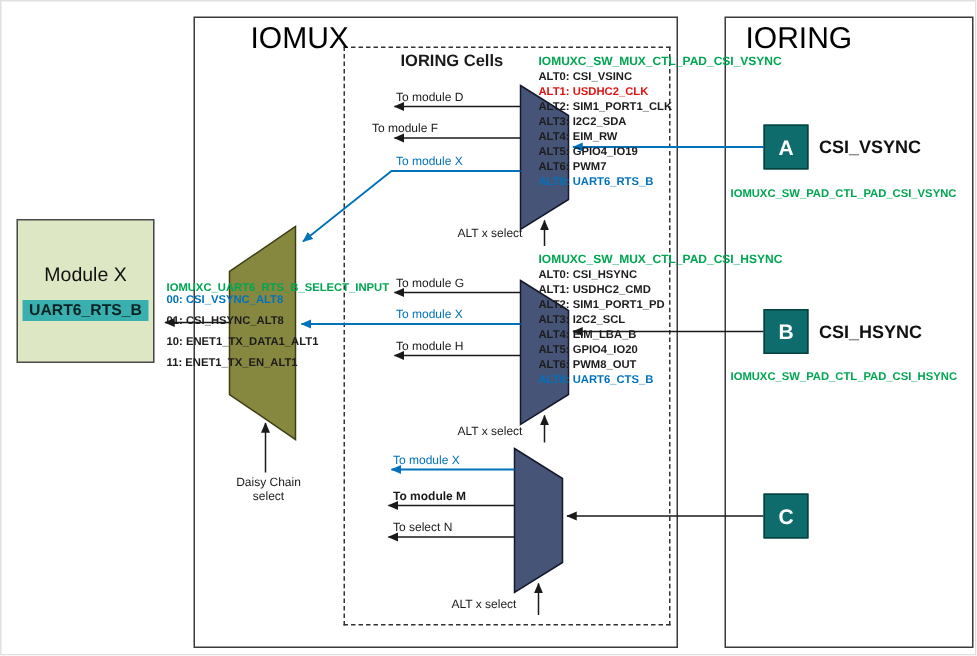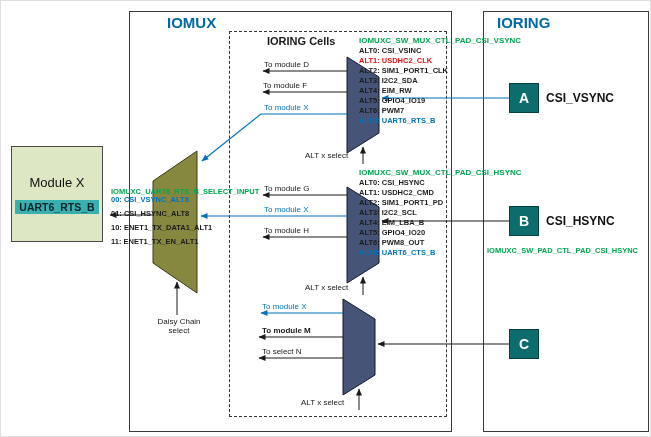--- a/index.html
+++ b/index.html
@@ -5,21 +5,21 @@
   html,body{margin:0;padding:0;background:#fff;}
   #stage{
     position:relative;width:651px;height:437px;background:#ffffff;
     font-family:"Liberation Sans",sans-serif;overflow:hidden;
     border:1px solid #e0e0e0;box-sizing:border-box;
   }
   .box{position:absolute;box-sizing:border-box;background:transparent;}
   .solid{border:1.5px solid #3a3a3a;}
   .dashed{border:1px dashed #333;}
   .lbl{position:absolute;white-space:nowrap;color:#1a1a1a;line-height:1.1;}
-  .t15{font-size:15px;color:#0369a1;font-weight:bold;}
+  .t15{font-size:20px;color:#000000;}
   .t11b{font-size:11px;font-weight:bold;}
   .t8{font-size:8px;}
   .alt{font-size:7.5px;font-weight:bold;color:#1c1c1c;}
   .green{color:#00a651;font-weight:bold;font-size:7.5px;}
   .blue{color:#0072bc;}
   .red{color:#e11313;}
   .padname{font-size:12px;font-weight:bold;color:#111;}
   .pad{
     position:absolute;width:30px;height:30px;background:#0f6c6c;
     border:1px solid #06403f;color:#ffffff;font-weight:bold;font-size:14px;
@@ -102,20 +102,21 @@
   </div>
   <div class="pad" style="left:508px;top:328px;">
     <span>C</span>
   </div>
 
   <div class="lbl padname" style="left:545px;top:91px;">CSI_VSYNC</div>
   <div class="lbl padname" style="left:545px;top:214px;">CSI_HSYNC</div>
 
   <div class="lbl green" style="left:358px;top:36px;font-size:8px;">IOMUXC_SW_MUX_CTL_PAD_CSI_VSYNC</div>
   <div class="lbl green" style="left:358px;top:168px;font-size:8px;">IOMUXC_SW_MUX_CTL_PAD_CSI_HSYNC</div>
+  <div class="lbl green" style="left:486px;top:124px;">IOMUXC_SW_PAD_CTL_PAD_CSI_VSYNC</div>
   <div class="lbl green" style="left:486px;top:246px;">IOMUXC_SW_PAD_CTL_PAD_CSI_HSYNC</div>
 
   <div class="lbl alt" style="left:358px;top:46px;">ALT0: CSI_VSINC</div>
   <div class="lbl alt red" style="left:358px;top:56px;">ALT1: USDHC2_CLK</div>
   <div class="lbl alt" style="left:358px;top:66px;">ALT2: SIM1_PORT1_CLK</div>
   <div class="lbl alt" style="left:358px;top:76px;">ALT3: I2C2_SDA</div>
   <div class="lbl alt" style="left:358px;top:86px;">ALT4: EIM_RW</div>
   <div class="lbl alt" style="left:358px;top:96px;">ALT5: GPIO4_IO19</div>
   <div class="lbl alt" style="left:358px;top:106px;">ALT6: PWM7</div>
   <div class="lbl alt blue" style="left:358px;top:116px;">ALT8: UART6_RTS_B</div>
@@ -123,21 +124,21 @@
   <div class="lbl alt" style="left:358px;top:178px;">ALT0: CSI_HSYNC</div>
   <div class="lbl alt" style="left:358px;top:188px;">ALT1: USDHC2_CMD</div>
   <div class="lbl alt" style="left:358px;top:198px;">ALT2: SIM1_PORT1_PD</div>
   <div class="lbl alt" style="left:358px;top:208px;">ALT3: I2C2_SCL</div>
   <div class="lbl alt" style="left:358px;top:218px;">ALT4: EIM_LBA_B</div>
   <div class="lbl alt" style="left:358px;top:228px;">ALT5: GPIO4_IO20</div>
   <div class="lbl alt" style="left:358px;top:238px;">ALT6: PWM8_OUT</div>
   <div class="lbl alt blue" style="left:358px;top:248px;">ALT8: UART6_CTS_B</div>
 
   <div class="lbl t8" style="left:263px;top:60px;">To module D</div>
-  <div class="lbl t8" style="left:262px;top:81px;">To module F</div>
+  <div class="lbl t8" style="left:247px;top:81px;">To module F</div>
   <div class="lbl t8 blue" style="left:263px;top:103px;">To module X</div>
 
   <div class="lbl t8" style="left:263px;top:184px;">To module G</div>
   <div class="lbl t8 blue" style="left:263px;top:205px;">To module X</div>
   <div class="lbl t8" style="left:263px;top:226px;">To module H</div>
 
   <div class="lbl t8 blue" style="left:261px;top:302px;">To module X</div>
   <div class="lbl t8" style="left:261px;top:326px;font-weight:bold;">To module M</div>
   <div class="lbl t8" style="left:261px;top:347px;">To select N</div>
 

